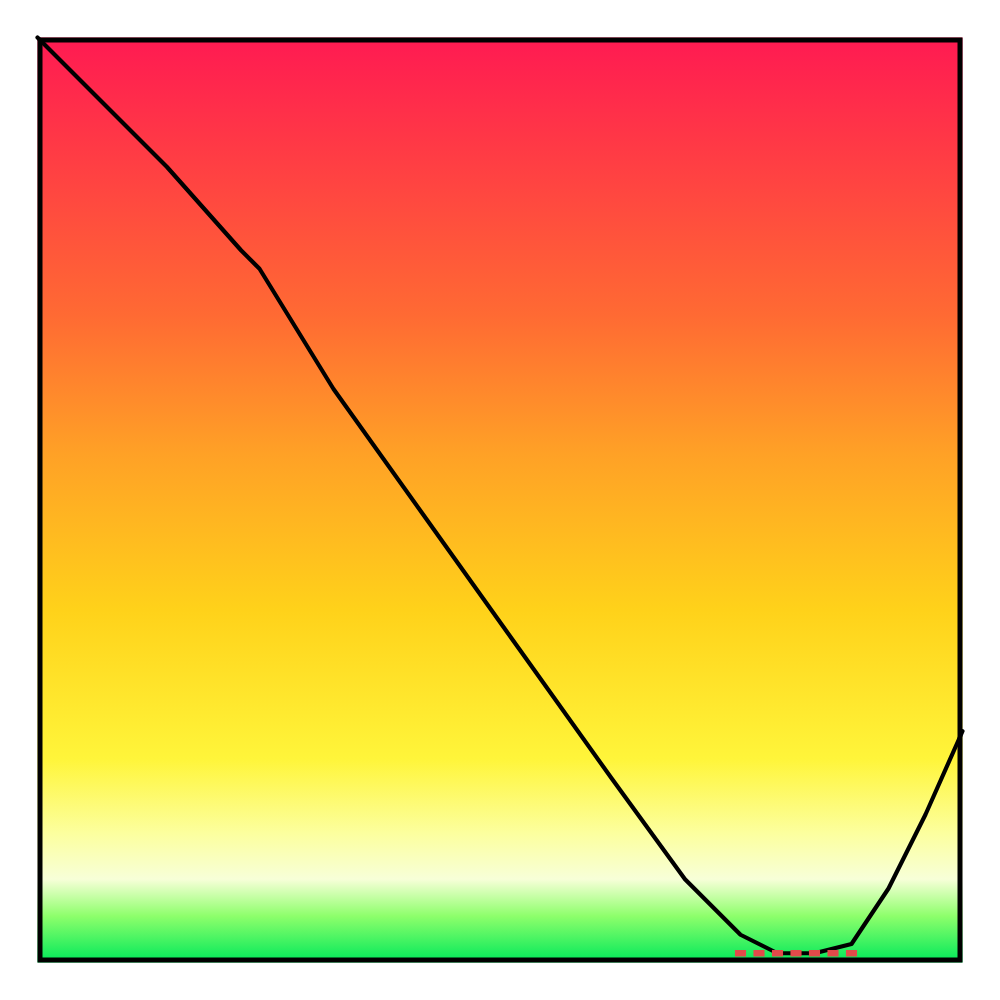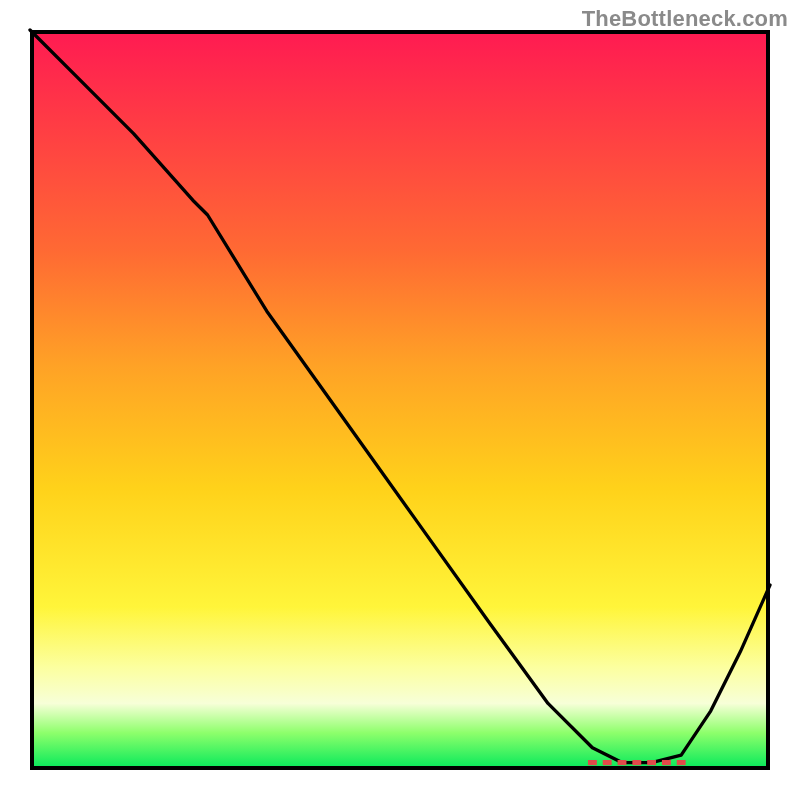--- a/index.html
+++ b/index.html
@@ -62,21 +62,20 @@
     inset: 0;
     width: 100%;
     height: 100%;
     overflow: visible;
   }
 </style>
 </head>
 <body>
 
 <div class="wrapper">
-  <div class="watermark">TheBottleneck.com</div>
 
   <div class="plot-area">
     <div class="gradient"></div>
 
     <svg class="curve" viewBox="0 0 100 100" preserveAspectRatio="none">
 
       <path fill="none" stroke="#000" stroke-width="0.45" stroke-linecap="round" stroke-linejoin="round" d="M0.00,0.00 L6.00,6.00 L14.00,14.00 L22.00,23.00 L24.00,25.00 L32.00,38.00 L42.00,52.00 L52.00,66.00 L62.00,80.00 L70.00,91.00 L76.00,97.00 L80.00,99.00 L84.00,99.00 L88.00,98.00 L92.00,92.00 L96.00,84.00 L100.00,75.00"></path>
 
       <g>
           <rect x="75.40" y="98.65" width="1.2" height="0.7" fill="#e24a4a"></rect>

